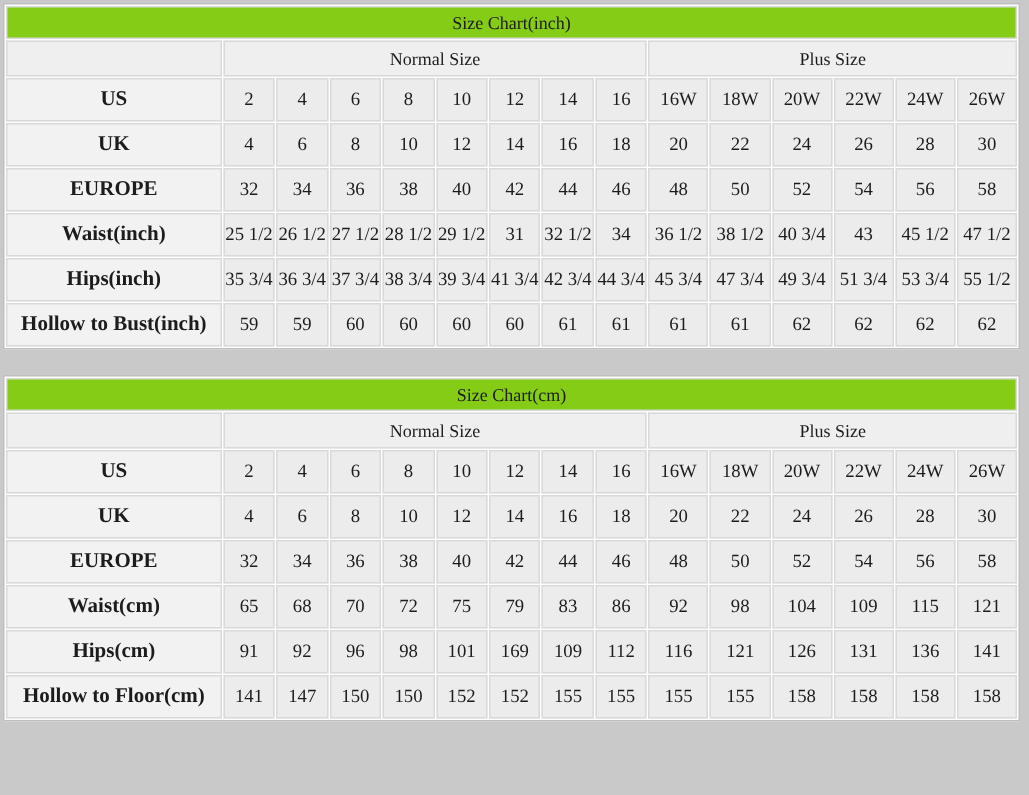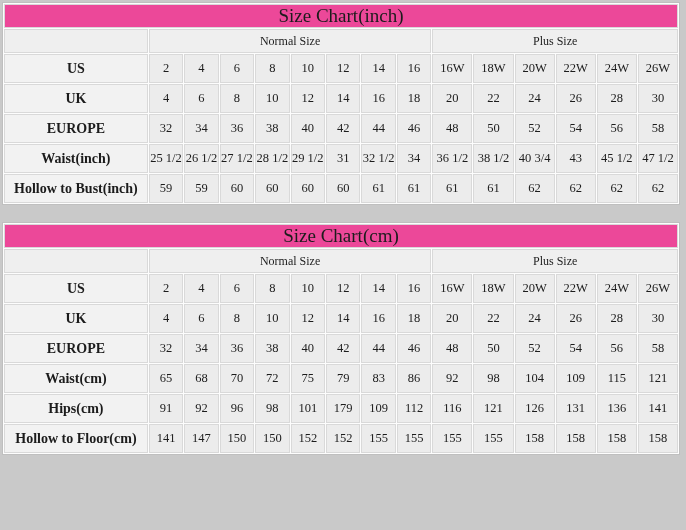--- a/index.html
+++ b/index.html
@@ -29,22 +29,22 @@
   td {
     text-align: center;
     vertical-align: middle;
     background: #ececec;
     border: 1px solid #d9d9d9;
     white-space: nowrap;
     overflow: hidden;
     padding: 0;
   }
   td.title-cell {
-    background: #ec4899;
-    font-size: 19px;
+    background: #84cc16;
+    font-size: 12px;
     height: 20px;
     margin-top: 40px;
   }
   td.group-header, td.header-spacer {
     background: #efefef;
     font-size: 12px;
     height: 22px;
   }
   td.row-label {
     background: #f2f2f2;
@@ -150,20 +150,37 @@
           <td class="size-cell">32 1/2</td>
           <td class="size-cell">34</td>
           <td class="size-cell">36 1/2</td>
           <td class="size-cell">38 1/2</td>
           <td class="size-cell">40 3/4</td>
           <td class="size-cell">43</td>
           <td class="size-cell">45 1/2</td>
           <td class="size-cell">47 1/2</td>
         </tr>
         <tr>
+          <td class="row-label">Hips(inch)</td>
+          <td class="size-cell">35 3/4</td>
+          <td class="size-cell">36 3/4</td>
+          <td class="size-cell">37 3/4</td>
+          <td class="size-cell">38 3/4</td>
+          <td class="size-cell">39 3/4</td>
+          <td class="size-cell">41 3/4</td>
+          <td class="size-cell">42 3/4</td>
+          <td class="size-cell">44 3/4</td>
+          <td class="size-cell">45 3/4</td>
+          <td class="size-cell">47 3/4</td>
+          <td class="size-cell">49 3/4</td>
+          <td class="size-cell">51 3/4</td>
+          <td class="size-cell">53 3/4</td>
+          <td class="size-cell">55 1/2</td>
+        </tr>
+        <tr>
           <td class="row-label">Hollow to Bust(inch)</td>
           <td class="size-cell">59</td>
           <td class="size-cell">59</td>
           <td class="size-cell">60</td>
           <td class="size-cell">60</td>
           <td class="size-cell">60</td>
           <td class="size-cell">60</td>
           <td class="size-cell">61</td>
           <td class="size-cell">61</td>
           <td class="size-cell">61</td>
@@ -270,21 +287,21 @@
           <td class="size-cell">115</td>
           <td class="size-cell">121</td>
         </tr>
         <tr>
           <td class="row-label">Hips(cm)</td>
           <td class="size-cell">91</td>
           <td class="size-cell">92</td>
           <td class="size-cell">96</td>
           <td class="size-cell">98</td>
           <td class="size-cell">101</td>
-          <td class="size-cell">179</td>
+          <td class="size-cell">169</td>
           <td class="size-cell">109</td>
           <td class="size-cell">112</td>
           <td class="size-cell">116</td>
           <td class="size-cell">121</td>
           <td class="size-cell">126</td>
           <td class="size-cell">131</td>
           <td class="size-cell">136</td>
           <td class="size-cell">141</td>
         </tr>
         <tr>

